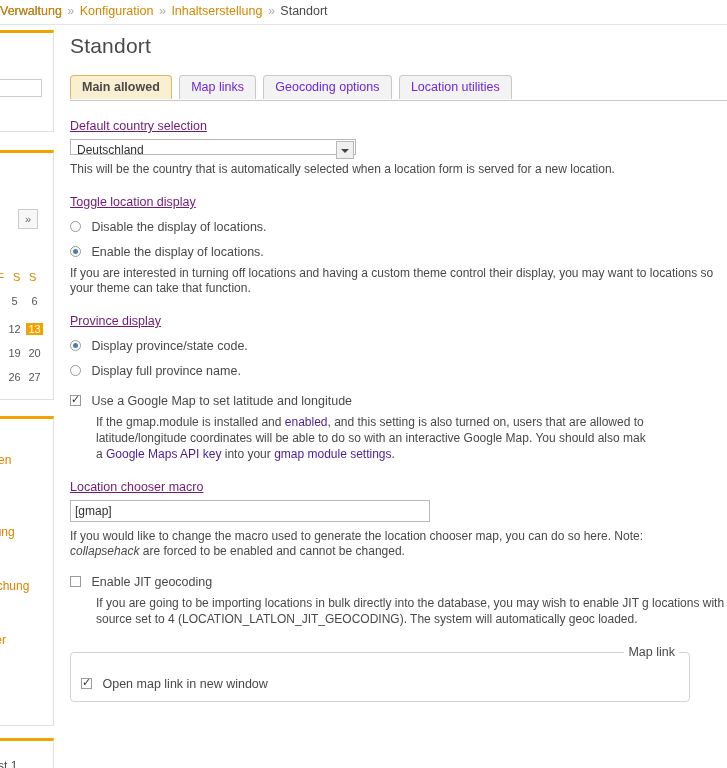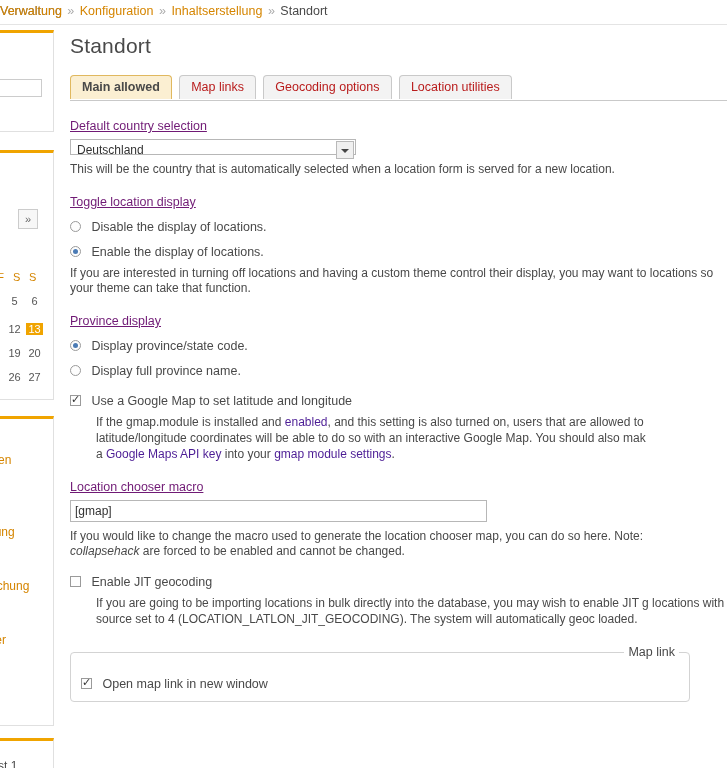--- a/index.html
+++ b/index.html
@@ -161,21 +161,21 @@
     position: relative;
   }
   .tab {
     display: inline-block;
     padding: 4px 11px 5px 11px;
     margin-right: 4px;
     font-size: 12.5px;
     border: 1px solid #c9c9c9;
     border-bottom: none;
     background: #f3f3f3;
-    color: #b91c1c;
+    color: #6d28d9;
     border-radius: 4px 4px 0 0;
     position: relative;
     top: 1px;
     cursor: pointer;
     font-weight: normal;
   }
   .tab.active {
     background: #fbefd2;
     border-color: #e0b85f;
     color: #494949;
@@ -284,21 +284,21 @@
   .indent-help {
     margin-left: 26px;
     margin-top: 6px;
     font-size: 12px;
     line-height: 16px;
     color: #494949;
   }
   .indent-help a { color: #4c1d95; text-decoration: none; }
   .text-input {
     margin-top: 6px;
-    width: 417px;
+    width: 360px;
     height: 22px;
     border: 1px solid #b7b7b7;
     background: #fff;
     font-family: "Liberation Sans", sans-serif;
     font-size: 12px;
     color: #333;
     padding: 0 4px;
     box-sizing: border-box;
   }
   fieldset.map-link {

